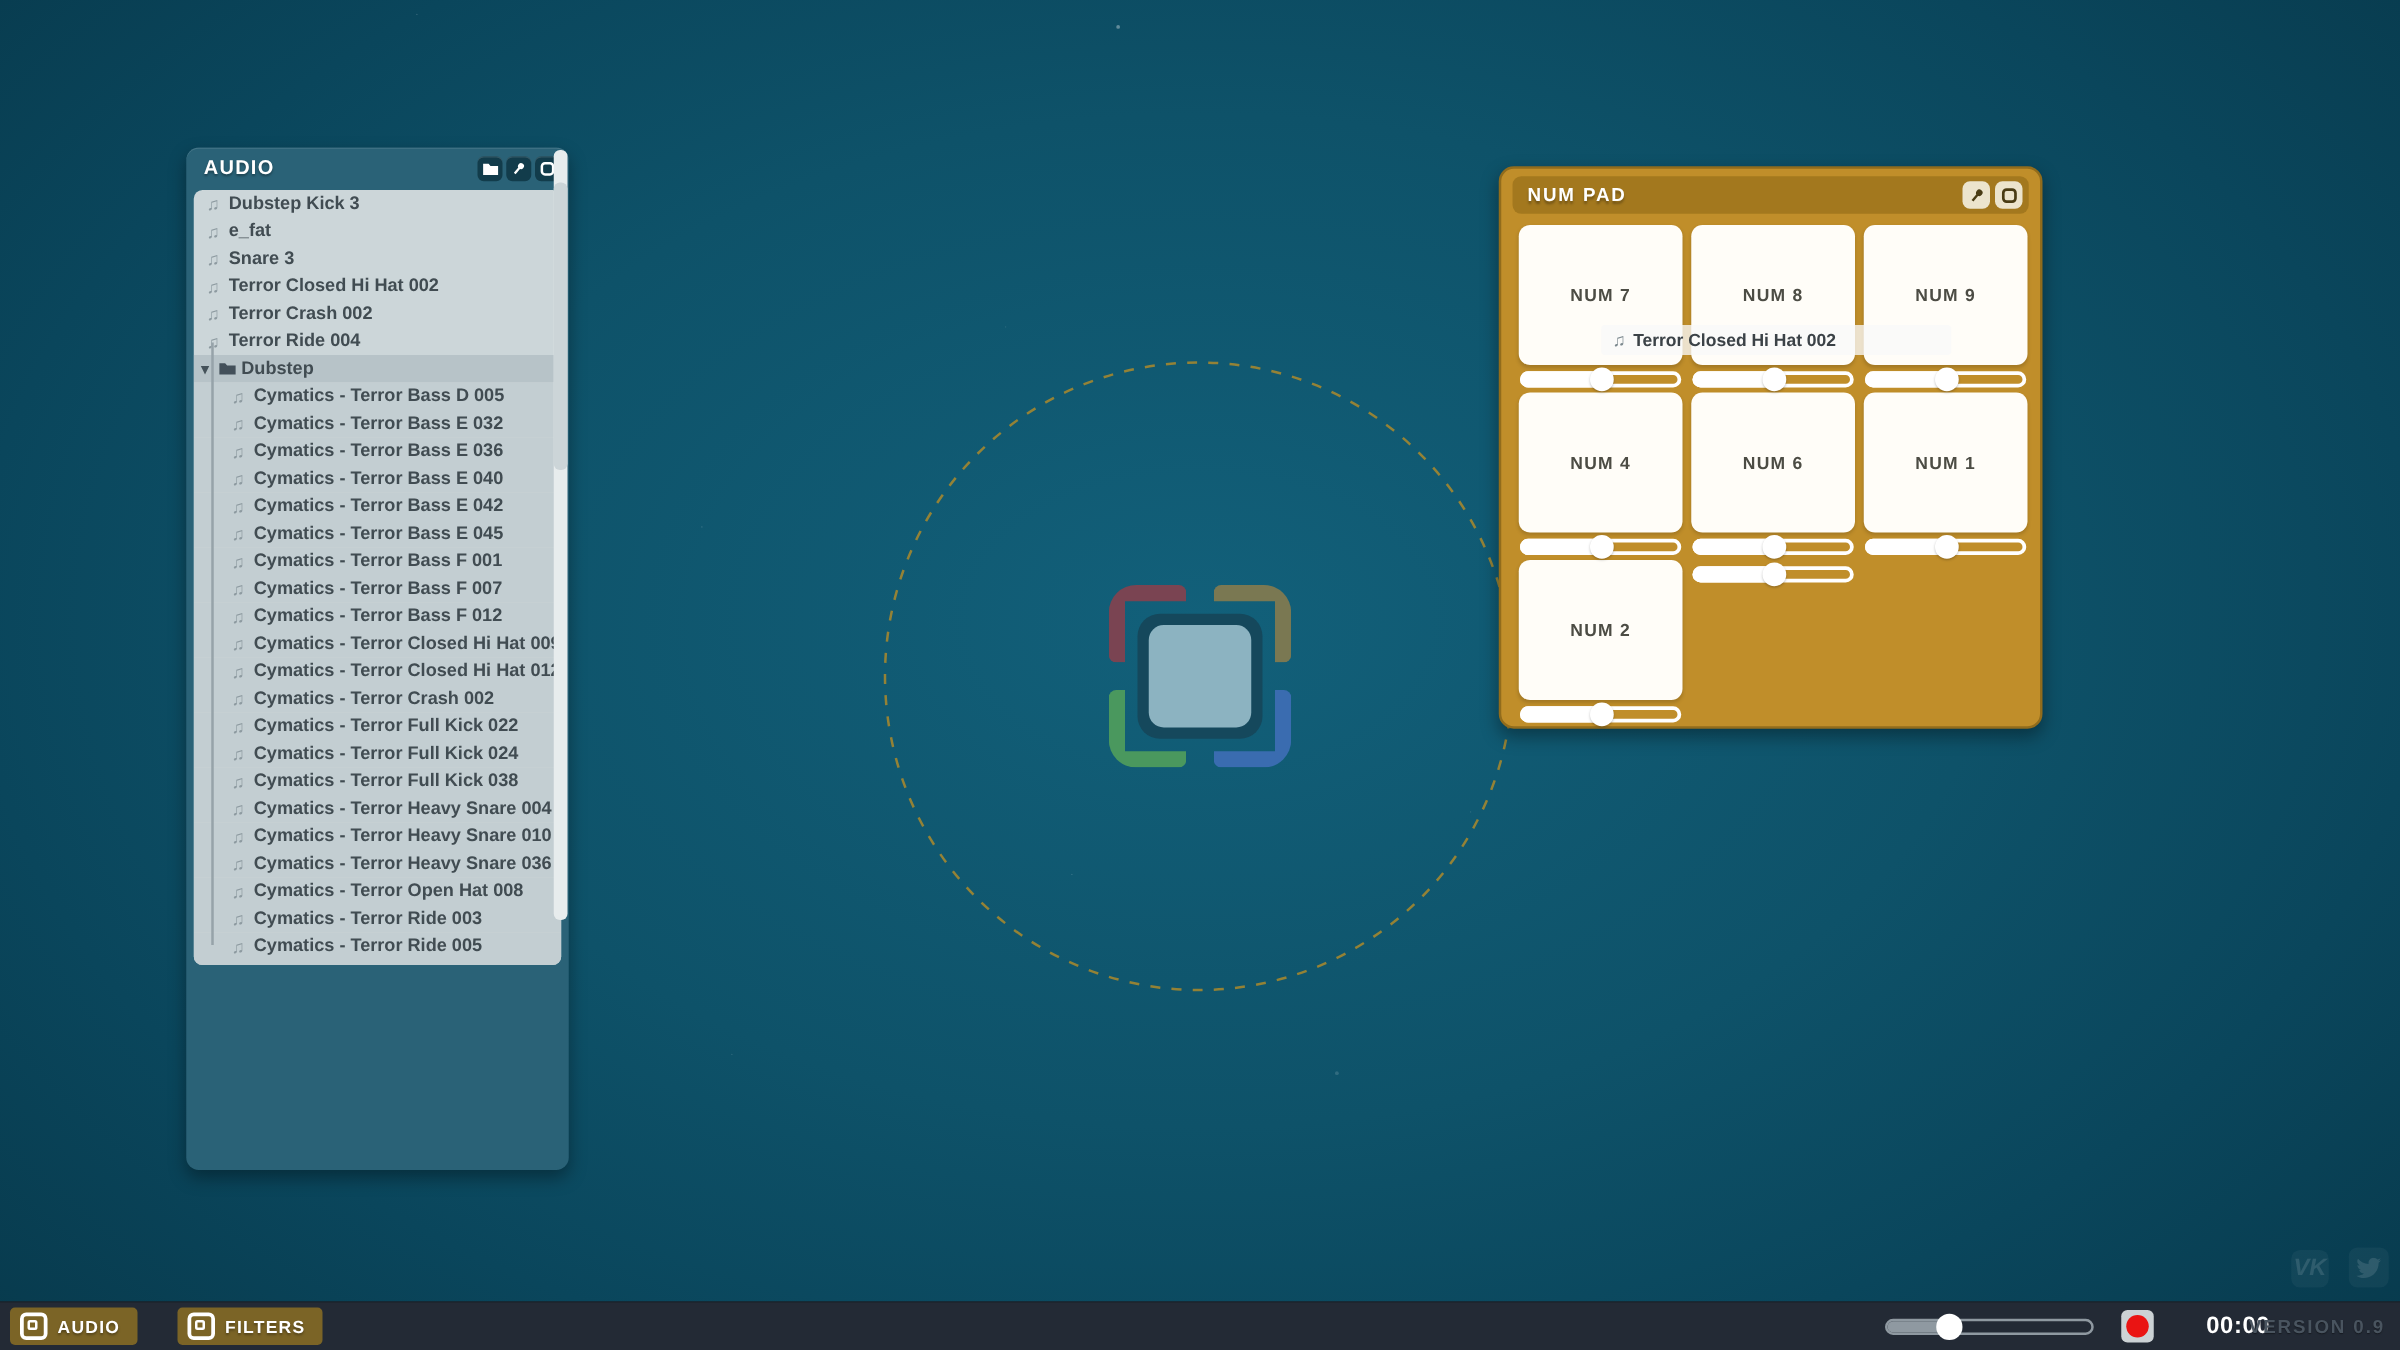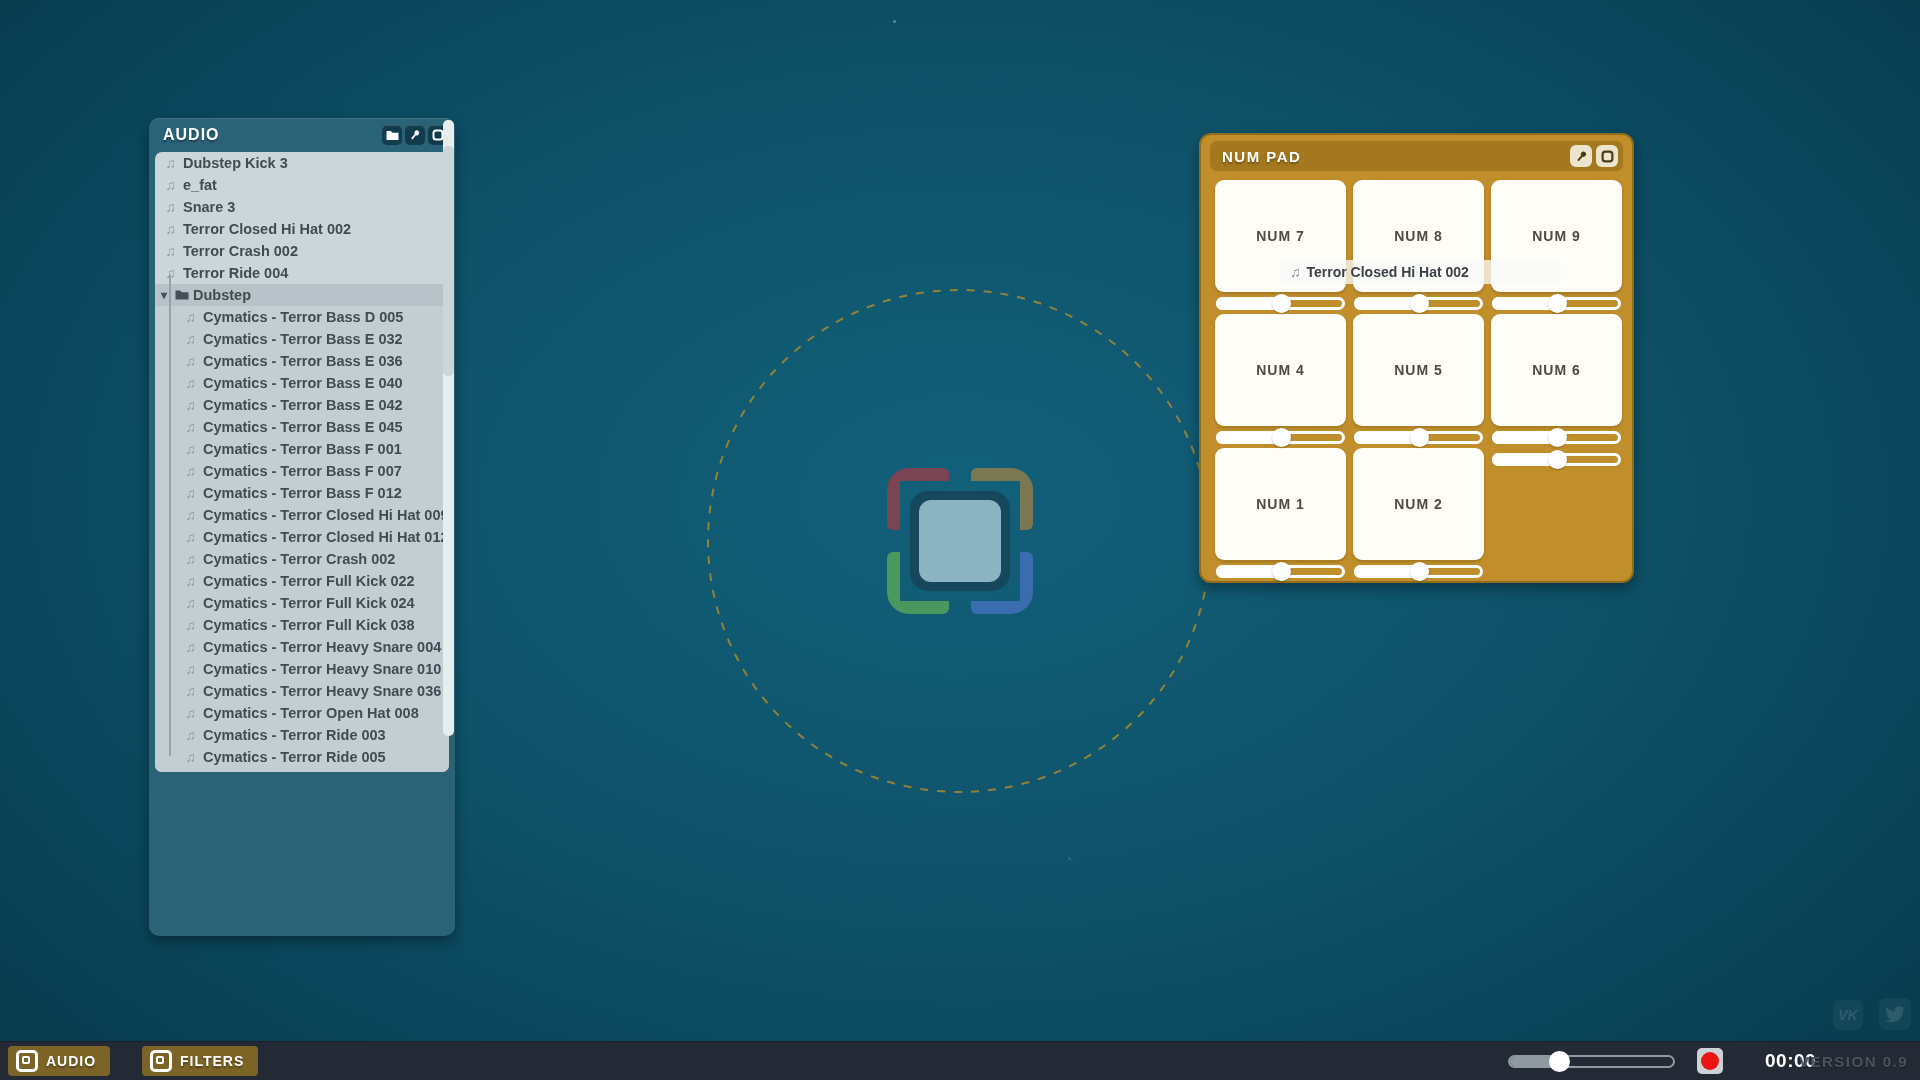--- a/index.html
+++ b/index.html
@@ -98,21 +98,21 @@
   .bsfill{position:absolute;left:0;top:0;height:9px;background:#8f99a1;border-radius:7px 0 0 7px;}
   .bsknob{position:absolute;top:-6px;width:21px;height:21px;margin-left:-10px;background:#fff;border-radius:50%;}
   .recbtn{position:absolute;left:1697px;top:6px;width:26px;height:26px;background:#ccd2d5;border-radius:5px;
     display:flex;align-items:center;justify-content:center;}
   .recdot{width:18px;height:18px;background:#ea1413;border-radius:50%;}
   .time{position:absolute;left:1734px;top:8px;color:#fff;font-size:19px;letter-spacing:.5px;margin-left:31px;}
   .version{position:absolute;left:1799px;top:11px;color:#49545f;font-size:15px;letter-spacing:1.5px;text-shadow:0 1px 1px rgba(0,0,0,.4);}
 
   .social{position:absolute;display:flex;align-items:center;justify-content:center;border-radius:7px;
     background:rgba(255,255,255,.045);color:rgba(255,255,255,.12);}
-  .social.vk{left:1833px;top:1000px;width:30px;height:30px;font-size:14px;letter-spacing:0;font-style:italic;}
+  .social.vk{left:1833px;top:1000px;width:30px;height:30px;font-size:19px;letter-spacing:0;font-style:italic;}
   .social.tw{left:1879px;top:998px;width:32px;height:32px;}
 </style>
 </head>
 <body>
 
 <div class="stars"></div>
 
 <svg class="dashed-ring" width="520" height="520">
   <circle cx="260" cy="260" r="251" fill="none" stroke="#ab8a2c" stroke-width="2" stroke-dasharray="8 9" opacity="0.85"></circle>
 </svg>
@@ -338,30 +338,20 @@
           <span class="padlbl">NUM 4</span>
         </div>
         <div class="pslider">
           <div class="ptrack"></div>
           <div class="pfill" style="width: calc(50% - 1px);"></div>
           <div class="pknob" style="left: 50%;"></div>
         </div>
       </div>
       <div class="cell">
         <div class="pad">
-          <span class="padlbl">NUM 5</span>
-        </div>
-        <div class="pslider">
-          <div class="ptrack"></div>
-          <div class="pfill" style="width: calc(50% - 1px);"></div>
-          <div class="pknob" style="left: 50%;"></div>
-        </div>
-      </div>
-      <div class="cell">
-        <div class="pad">
           <span class="padlbl">NUM 6</span>
         </div>
         <div class="pslider">
           <div class="ptrack"></div>
           <div class="pfill" style="width: calc(50% - 1px);"></div>
           <div class="pknob" style="left: 50%;"></div>
         </div>
       </div>
       <div class="cell">
         <div class="pad">

